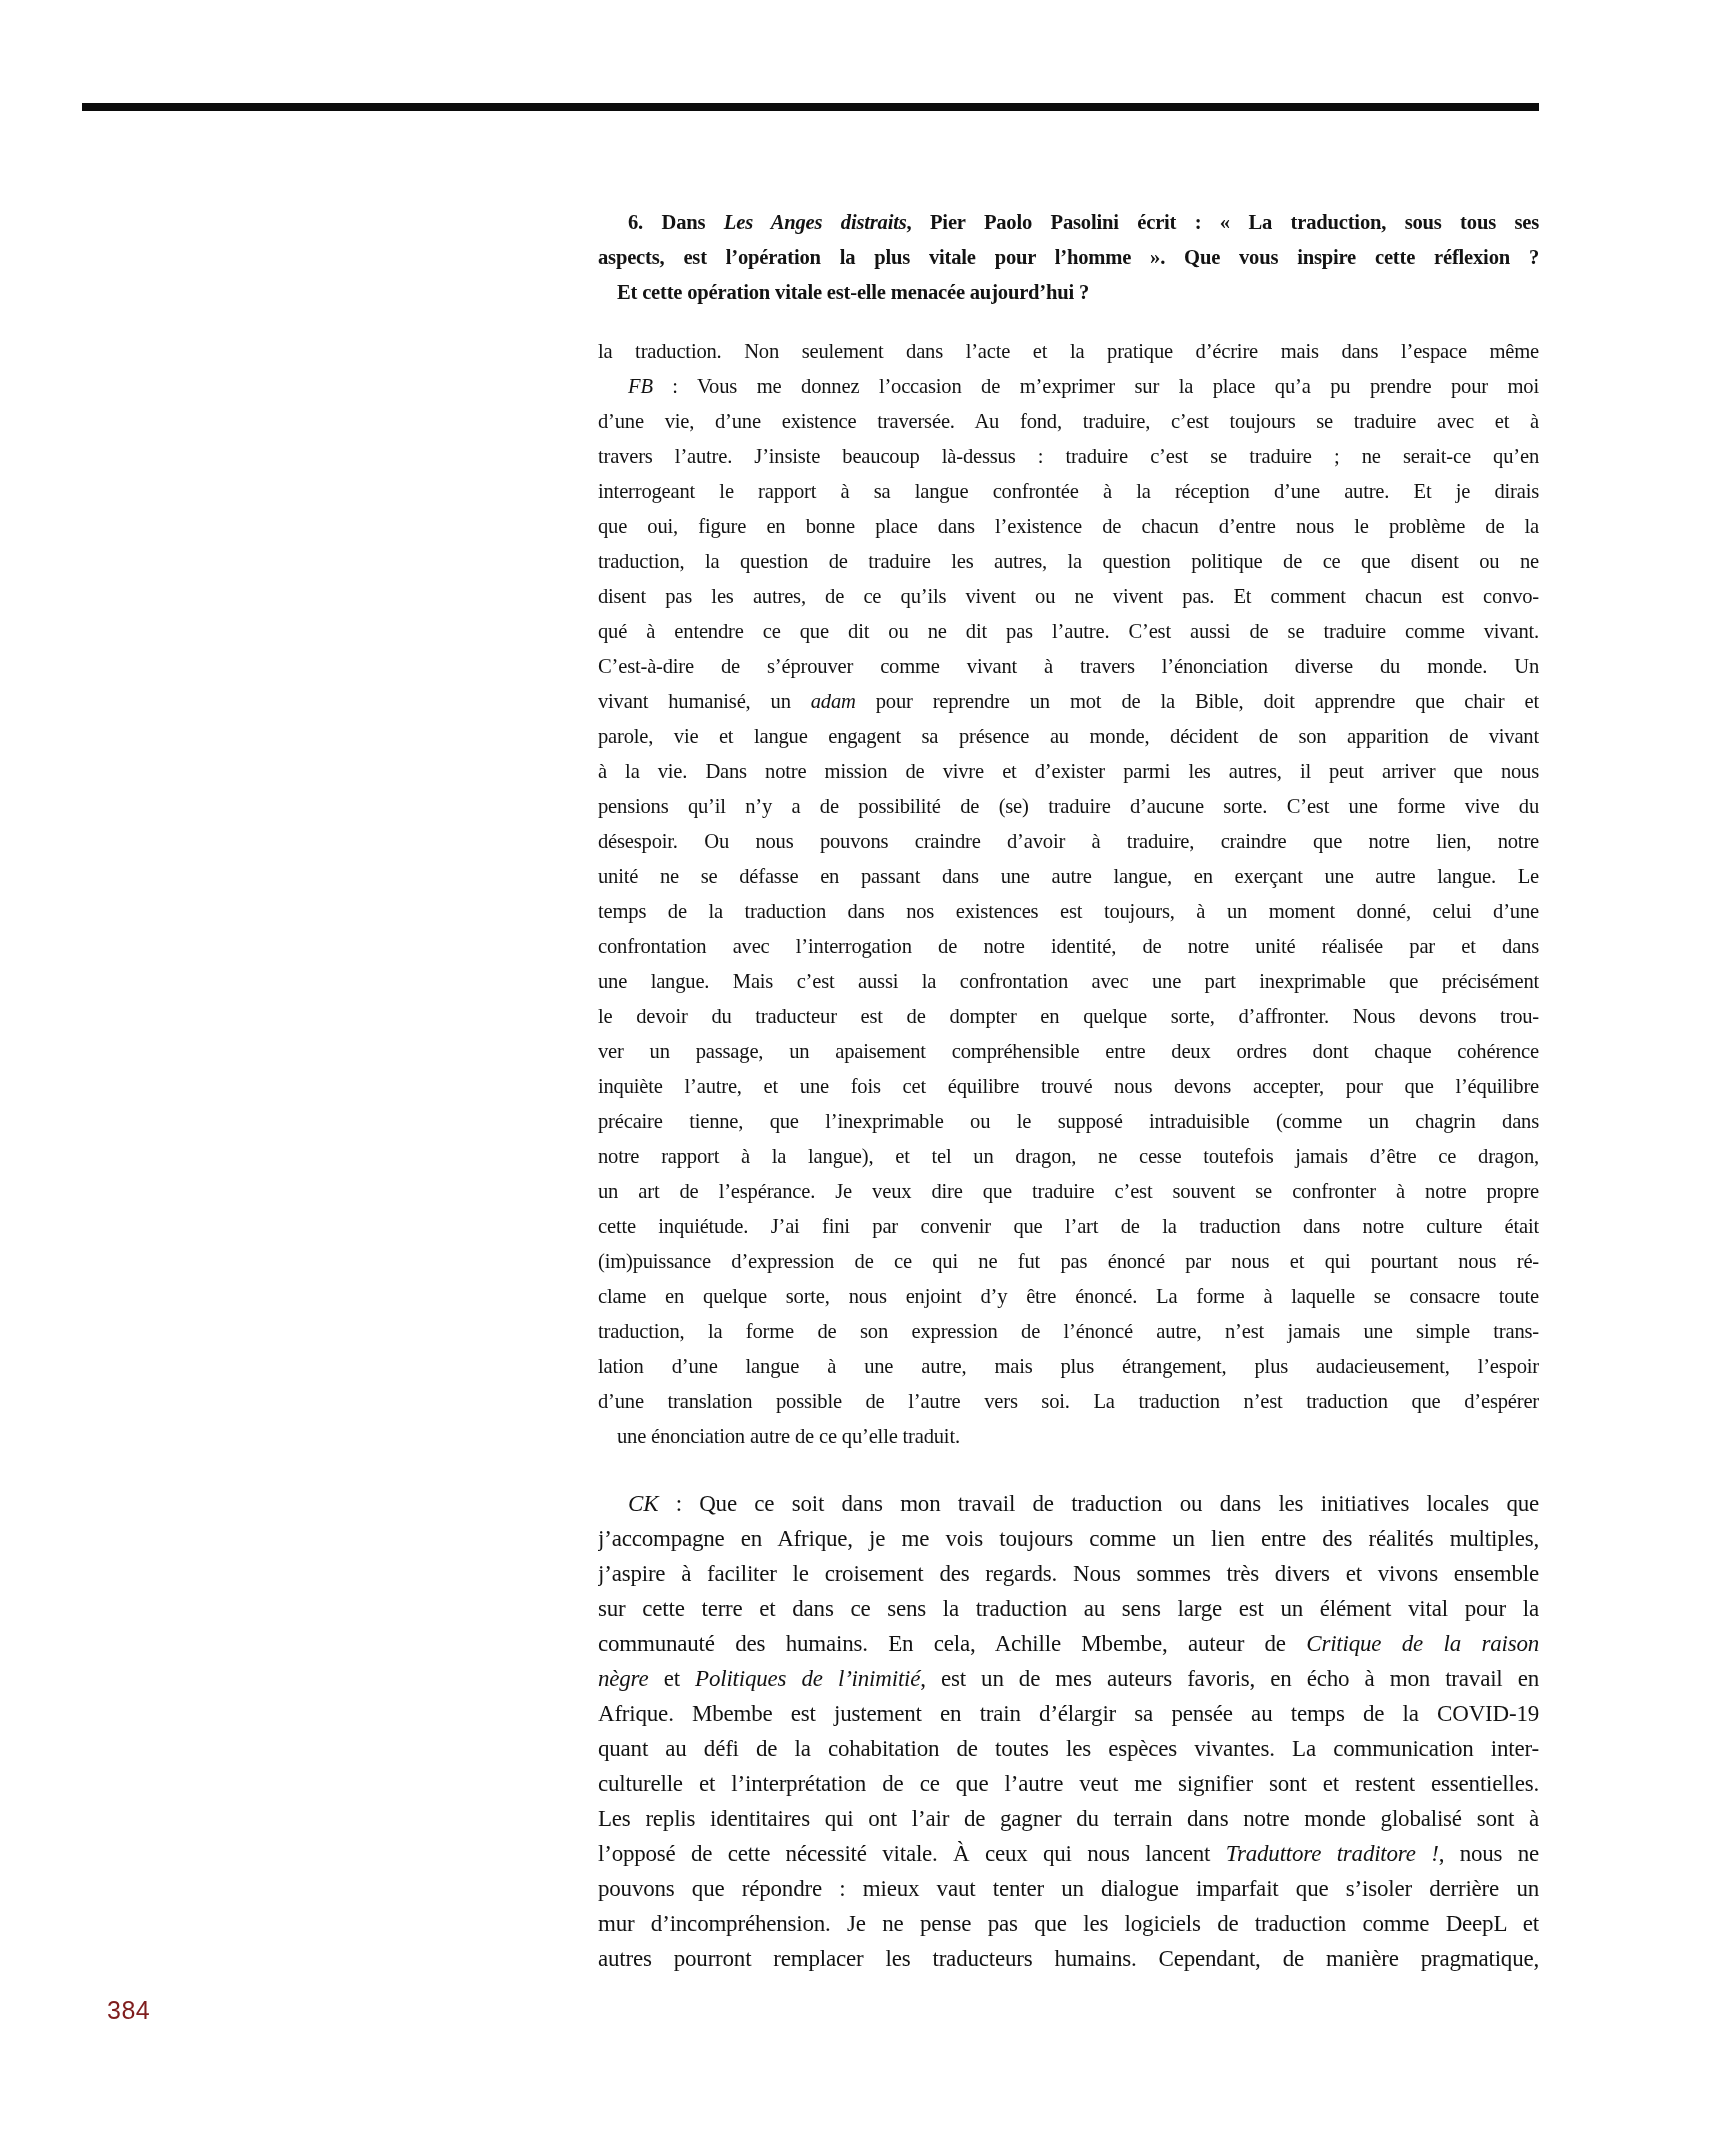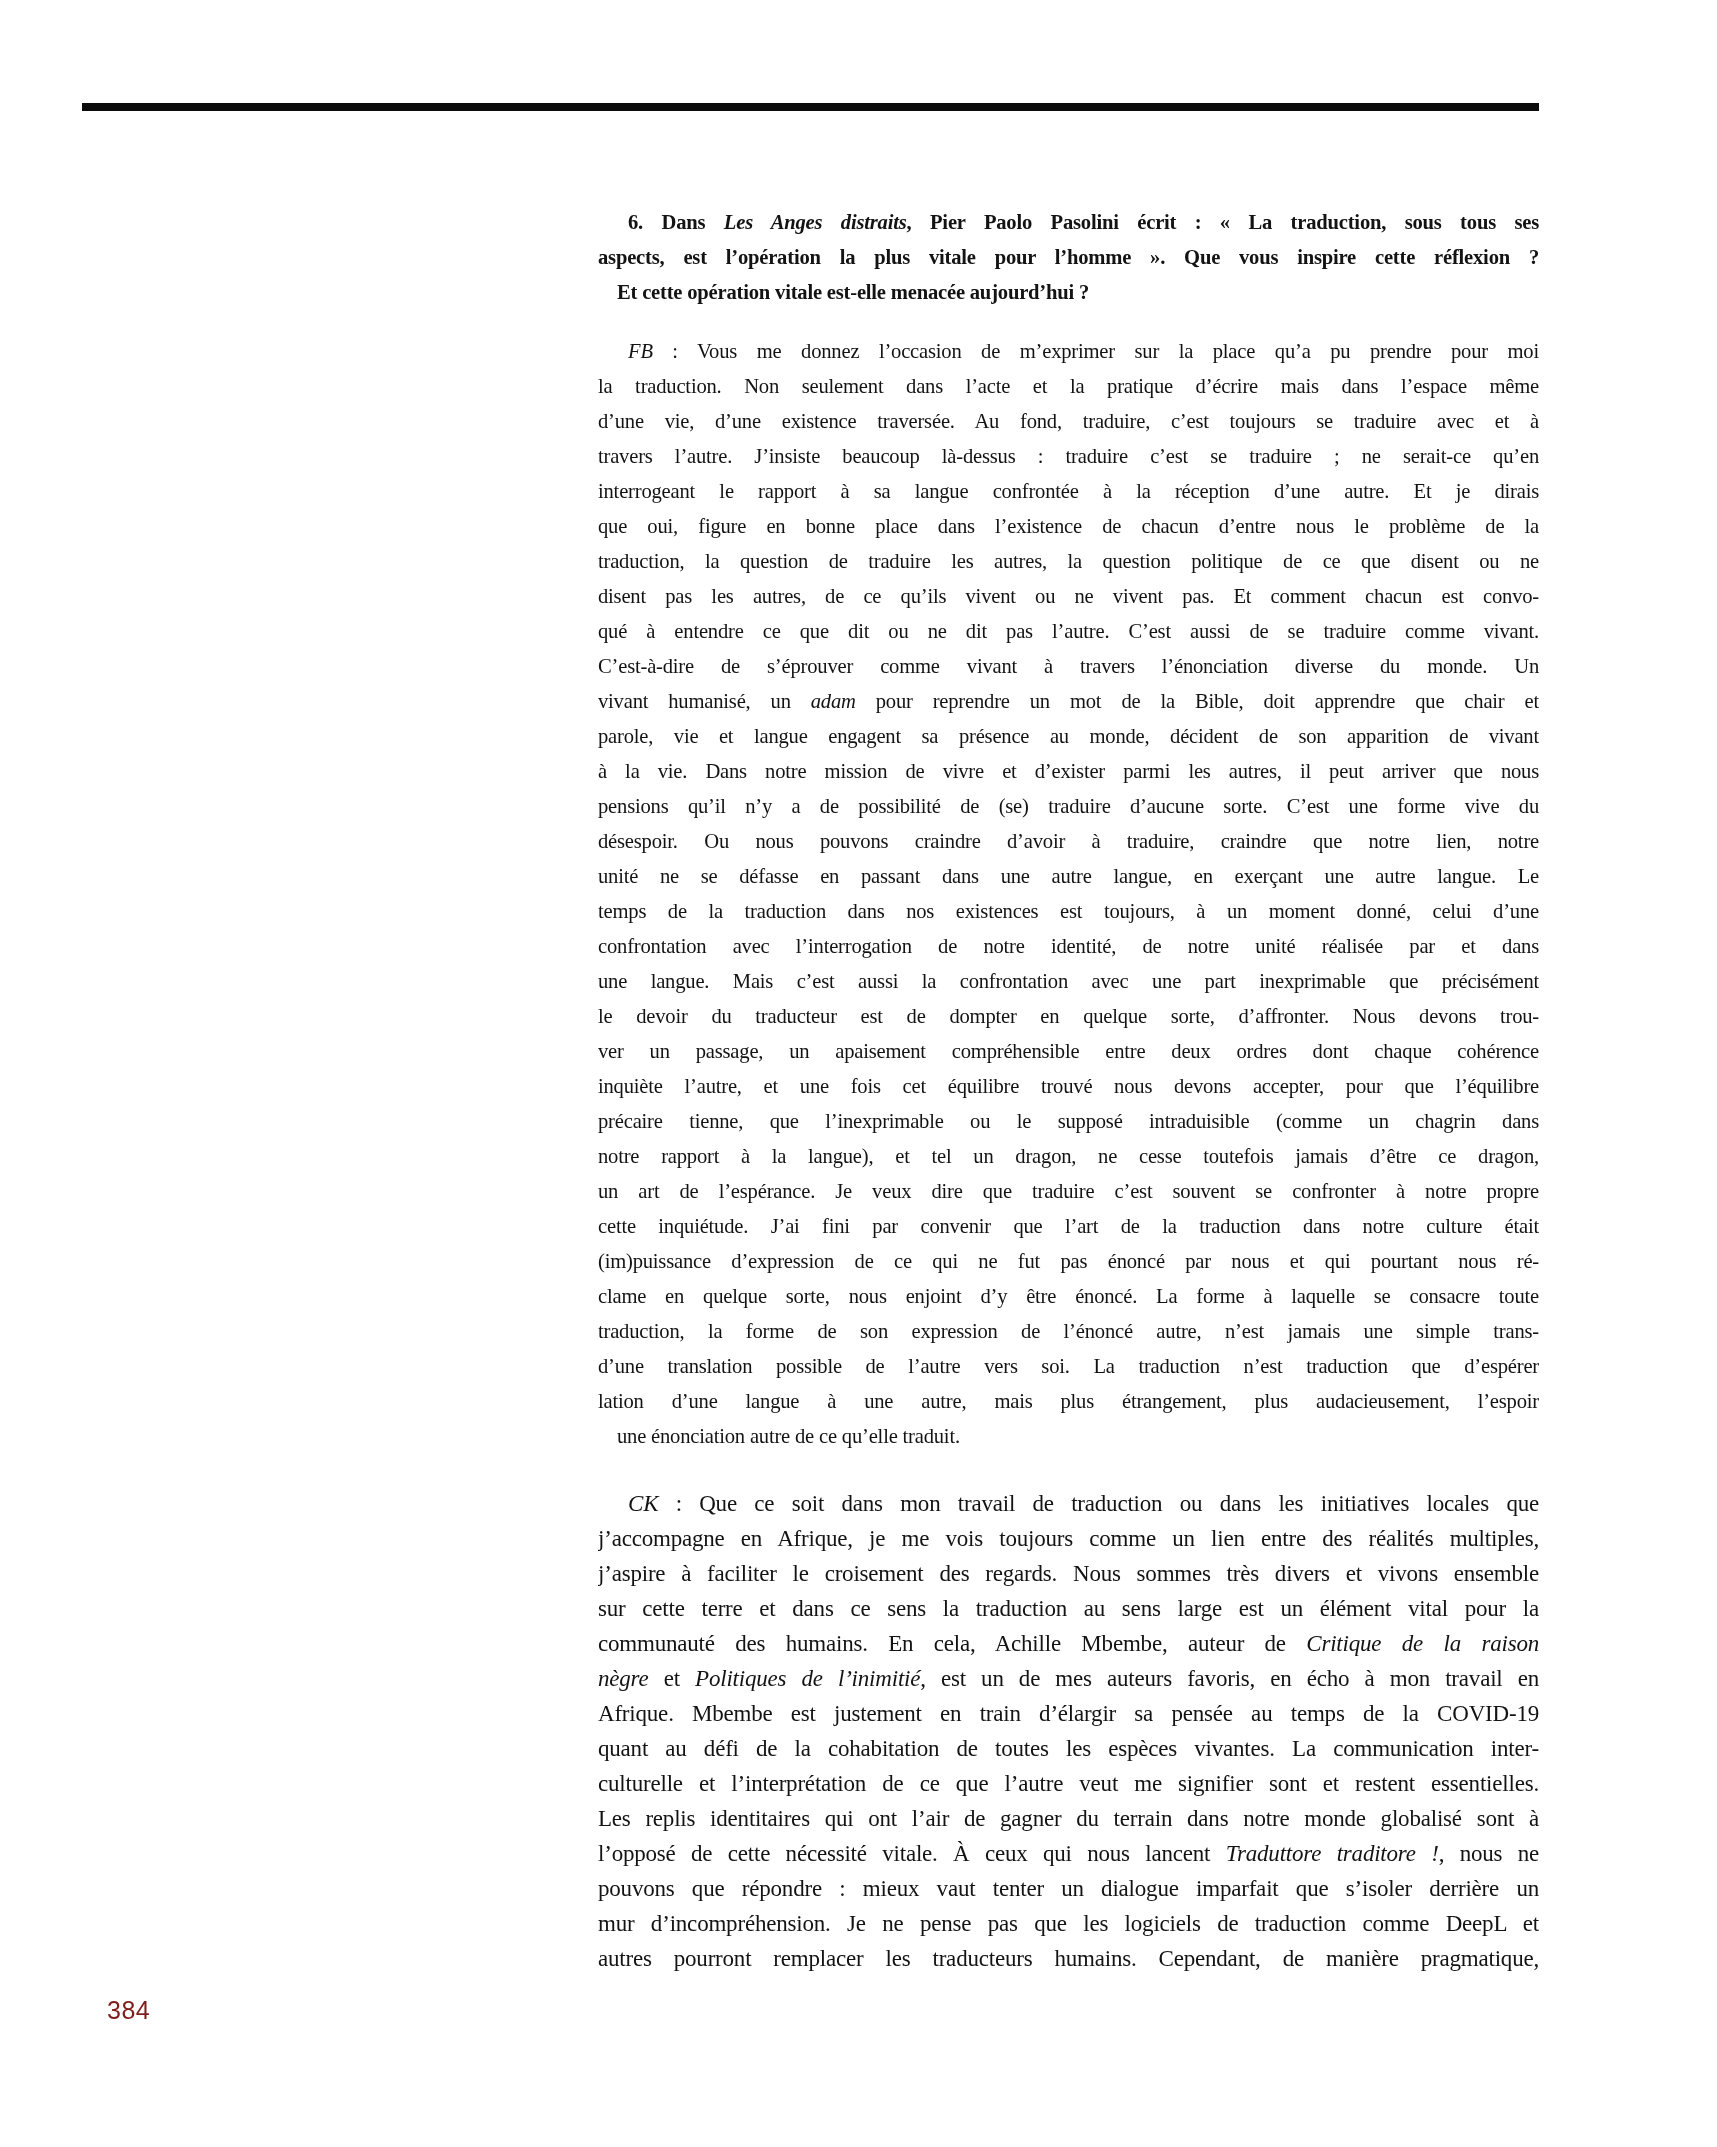--- a/index.html
+++ b/index.html
@@ -54,22 +54,22 @@
 <div class="page">
   <div class="rule"></div>
 
   <div class="textcol" id="heading">
       <div class="line indent"><span>6. Dans </span><span class="it">Les Anges distraits</span><span>, Pier Paolo Pasolini écrit : « La traduction, sous tous ses</span></div>
       <div class="line"><span>aspects, est l’opération la plus vitale pour l’homme ». Que vous inspire cette réflexion ?</span></div>
       <div class="line endline"><span>Et cette opération vitale est-elle menacée aujourd’hui ?</span></div>
     </div>
 
   <div class="textcol" id="fb">
+      <div class="line"><span>la traduction. Non seulement dans l’acte et la pratique d’écrire mais dans l’espace même</span></div>
       <div class="line indent"><span class="it">FB</span><span> : Vous me donnez l’occasion de m’exprimer sur la place qu’a pu prendre pour moi</span></div>
-      <div class="line"><span>la traduction. Non seulement dans l’acte et la pratique d’écrire mais dans l’espace même</span></div>
       <div class="line"><span>d’une vie, d’une existence traversée. Au fond, traduire, c’est toujours se traduire avec et à</span></div>
       <div class="line"><span>travers l’autre. J’insiste beaucoup là-dessus : traduire c’est se traduire ; ne serait-ce qu’en</span></div>
       <div class="line"><span>interrogeant le rapport à sa langue confrontée à la réception d’une autre. Et je dirais</span></div>
       <div class="line"><span>que oui, figure en bonne place dans l’existence de chacun d’entre nous le problème de la</span></div>
       <div class="line"><span>traduction, la question de traduire les autres, la question politique de ce que disent ou ne</span></div>
       <div class="line"><span>disent pas les autres, de ce qu’ils vivent ou ne vivent pas. Et comment chacun est convo-</span></div>
       <div class="line"><span>qué à entendre ce que dit ou ne dit pas l’autre. C’est aussi de se traduire comme vivant.</span></div>
       <div class="line"><span>C’est-à-dire de s’éprouver comme vivant à travers l’énonciation diverse du monde. Un</span></div>
       <div class="line"><span>vivant humanisé, un </span><span class="it">adam</span><span> pour reprendre un mot de la Bible, doit apprendre que chair et</span></div>
       <div class="line"><span>parole, vie et langue engagent sa présence au monde, décident de son apparition de vivant</span></div>
@@ -83,22 +83,22 @@
       <div class="line"><span>le devoir du traducteur est de dompter en quelque sorte, d’affronter. Nous devons trou-</span></div>
       <div class="line"><span>ver un passage, un apaisement compréhensible entre deux ordres dont chaque cohérence</span></div>
       <div class="line"><span>inquiète l’autre, et une fois cet équilibre trouvé nous devons accepter, pour que l’équilibre</span></div>
       <div class="line"><span>précaire tienne, que l’inexprimable ou le supposé intraduisible (comme un chagrin dans</span></div>
       <div class="line"><span>notre rapport à la langue), et tel un dragon, ne cesse toutefois jamais d’être ce dragon,</span></div>
       <div class="line"><span>un art de l’espérance. Je veux dire que traduire c’est souvent se confronter à notre propre</span></div>
       <div class="line"><span>cette inquiétude. J’ai fini par convenir que l’art de la traduction dans notre culture était</span></div>
       <div class="line"><span>(im)puissance d’expression de ce qui ne fut pas énoncé par nous et qui pourtant nous ré-</span></div>
       <div class="line"><span>clame en quelque sorte, nous enjoint d’y être énoncé. La forme à laquelle se consacre toute</span></div>
       <div class="line"><span>traduction, la forme de son expression de l’énoncé autre, n’est jamais une simple trans-</span></div>
+      <div class="line"><span>lation d’une langue à une autre, mais plus étrangement, plus audacieusement, l’espoir</span></div>
       <div class="line"><span>d’une translation possible de l’autre vers soi. La traduction n’est traduction que d’espérer</span></div>
-      <div class="line"><span>lation d’une langue à une autre, mais plus étrangement, plus audacieusement, l’espoir</span></div>
       <div class="line endline"><span>une énonciation autre de ce qu’elle traduit.</span></div>
     </div>
 
   <div class="textcol" id="ck">
       <div class="line indent"><span class="it">CK</span><span> : Que ce soit dans mon travail de traduction ou dans les initiatives locales que</span></div>
       <div class="line"><span>j’accompagne en Afrique, je me vois toujours comme un lien entre des réalités multiples,</span></div>
       <div class="line"><span>j’aspire à faciliter le croisement des regards. Nous sommes très divers et vivons ensemble</span></div>
       <div class="line"><span>sur cette terre et dans ce sens la traduction au sens large est un élément vital pour la</span></div>
       <div class="line"><span>communauté des humains. En cela, Achille Mbembe, auteur de </span><span class="it">Critique de la raison</span></div>
       <div class="line"><span class="it">nègre</span><span> et </span><span class="it">Politiques de l’inimitié</span><span>, est un de mes auteurs favoris, en écho à mon travail en</span></div>

